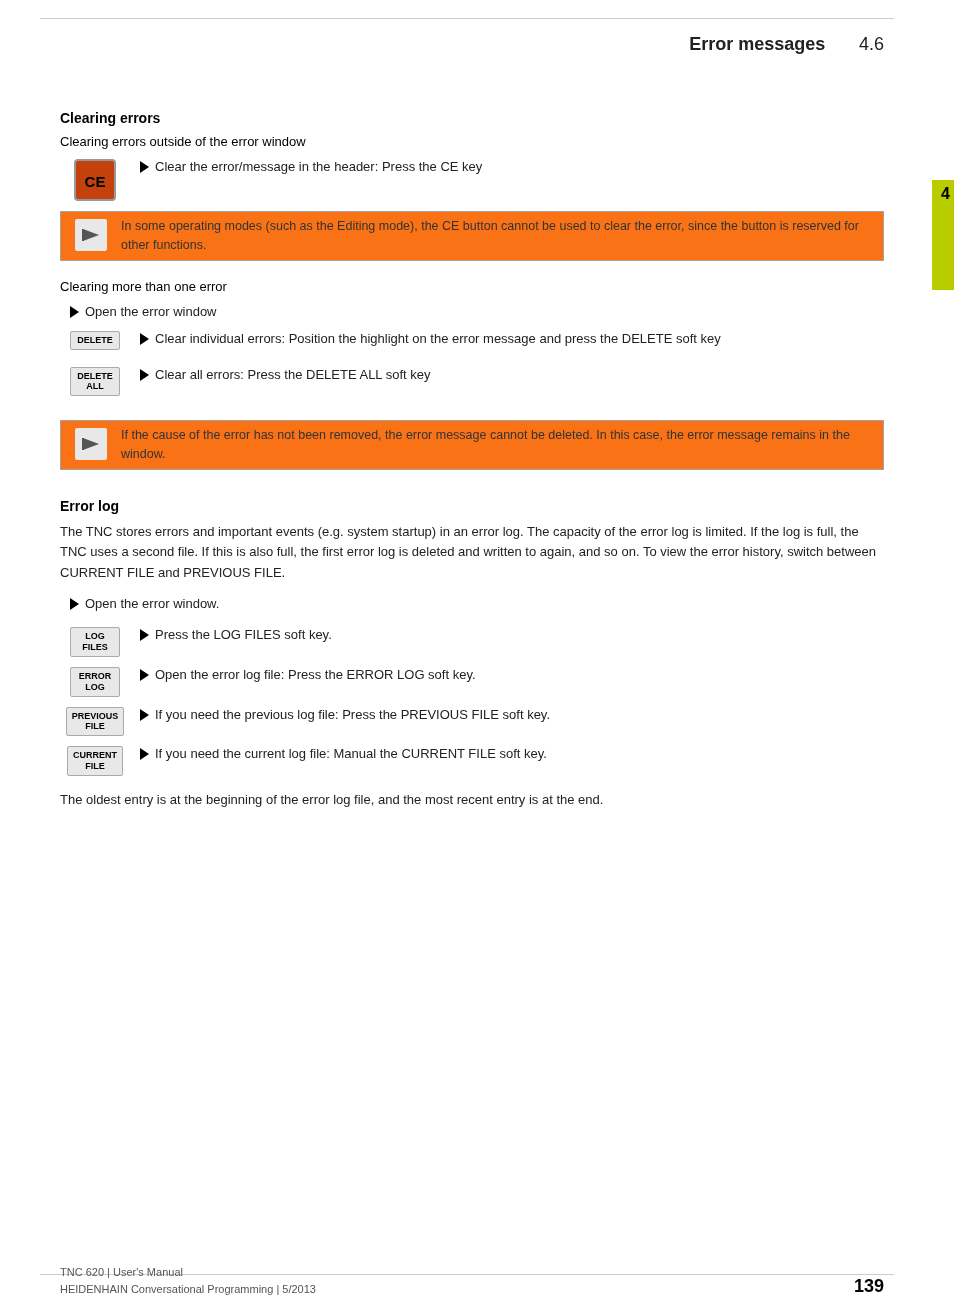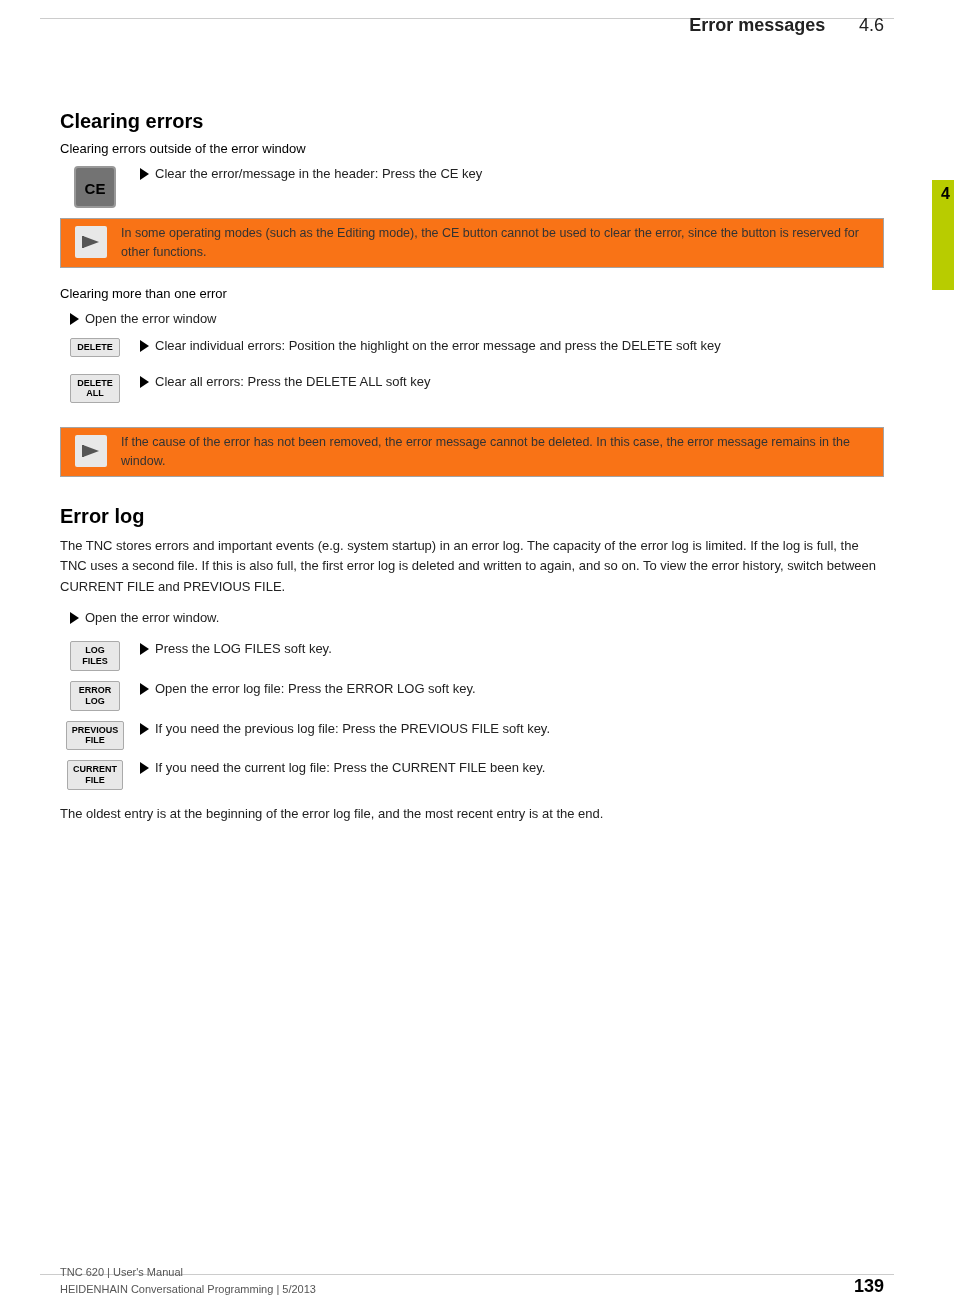--- a/index.html
+++ b/index.html
@@ -49,21 +49,21 @@
       right: 4px;
       font-size: 16px;
       font-weight: bold;
       color: #000;
       z-index: 10;
     }
 
     
     .page-header {
       position: absolute;
-      top: 15px;
+      top: 34px;
       right: 70px;
       text-align: right;
     }
 
     .header-title {
       font-size: 18px;
       font-weight: bold;
       color: #222;
     }
 
@@ -77,40 +77,40 @@
     .main-content {
       position: absolute;
       top: 90px;
       left: 60px;
       right: 70px;
       bottom: 70px;
     }
 
     
     .section-title {
-      font-size: 20px;
+      font-size: 14px;
       font-weight: bold;
       color: #000;
       margin-bottom: 8px;
       margin-top: 20px;
     }
 
     .subsection-title {
       font-size: 13px;
       font-weight: normal;
       color: #000;
       margin-bottom: 8px;
     }
 
     
     .ce-key {
       display: inline-block;
       width: 42px;
       height: 42px;
-      background: #737373;
+      background: #c2410c;
       border: 2px solid #999;
       border-radius: 4px;
       text-align: center;
       line-height: 42px;
       font-size: 15px;
       font-weight: bold;
       color: #000;
       vertical-align: middle;
       margin-right: 0;
       flex-shrink: 0;
@@ -404,21 +404,21 @@
   <div class="icon-text-row" style="margin-bottom:14px;">
     <div class="icon-col">
       <div class="soft-key-two-line">
         <span>CURRENT</span>
         <span>FILE</span>
       </div>
     </div>
     <div class="text-col">
       <div class="list-item">
         <span class="arrow-bullet"></span>
-        <span class="list-text">If you need the current log file: Press the CURRENT FILE been key.</span>
+        <span class="list-text">If you need the current log file: Manual the CURRENT FILE soft key.</span>
       </div>
     </div>
   </div>
 
   <div class="body-text">The oldest entry is at the beginning of the error log file, and the most recent entry is at the end.</div>
 
 </div>
 
 <div class="page-footer">
   <div class="footer-left">

